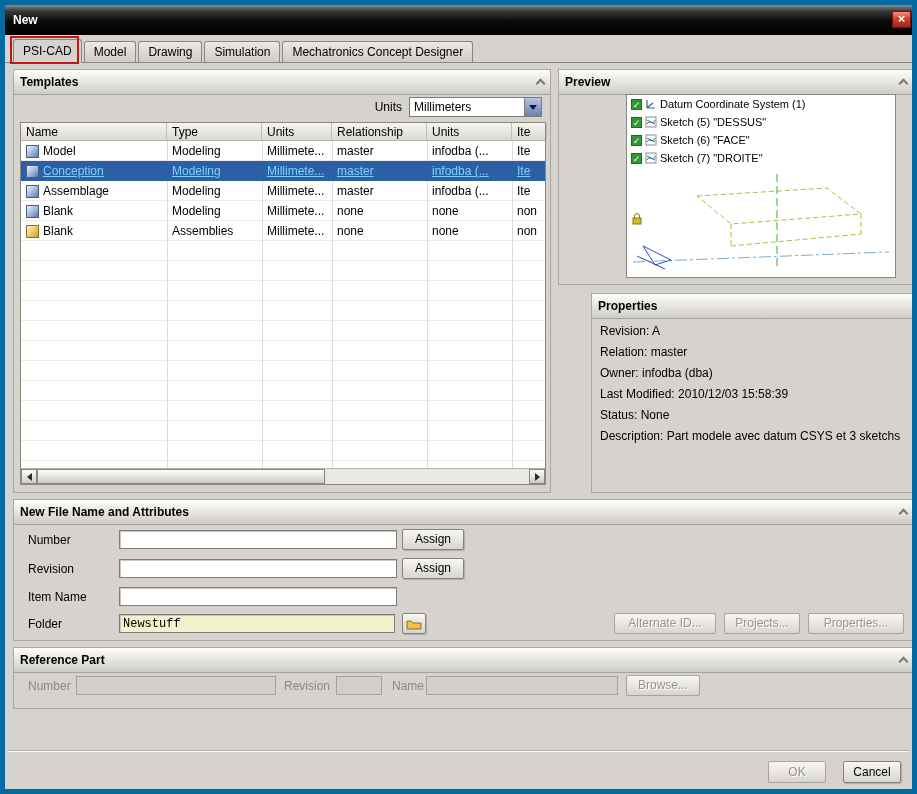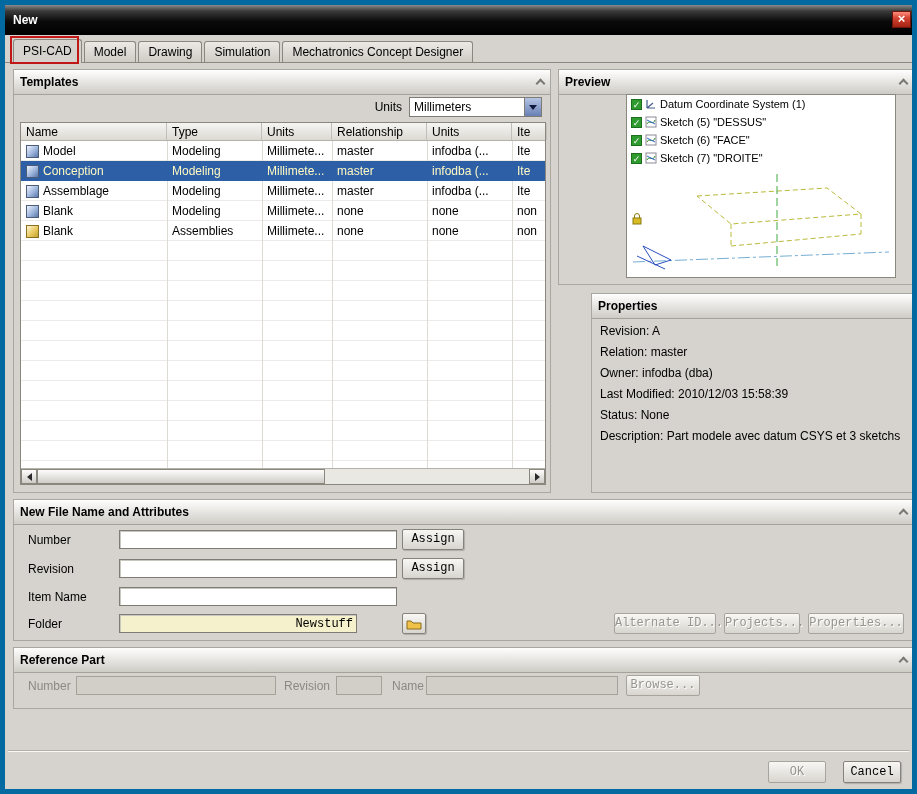--- a/index.html
+++ b/index.html
@@ -69,21 +69,21 @@
   
   .tbl { position:absolute; left:6px; top:52px; width:526px; background:#fff; border:1px solid #8a877f; }
   .tbl-hdr { display:flex; height:18px; background:linear-gradient(#f6f5f2,#dcd9d3); border-bottom:1px solid #b5b2ac; }
   .tbl-hdr .cell { border-right:1px solid #c2bfb9; padding:2px 5px; overflow:hidden; white-space:nowrap; }
   .tbl-body {
     position:relative; height:327px; overflow:hidden;
     background:repeating-linear-gradient(to bottom,#fff 0px,#fff 19px,#edebe7 19px,#edebe7 20px);
   }
   .vline { position:absolute; top:0; bottom:0; width:1px; background:#dedbd6; }
   .trow { position:absolute; left:0; width:100%; height:20px; display:flex; align-items:center; }
-  .trow.sel { background:#2d5fa6; color:#fef9c3; }
+  .trow.sel { background:#2d5fa6; color:#7dd3fc;text-decoration:underline; }
   .cell { padding:0 5px; overflow:hidden; white-space:nowrap; flex:none; }
   .c-name{width:146px; display:flex; align-items:center; gap:4px;}
   .c-type{width:95px;} .c-units{width:70px;} .c-rel{width:95px;} .c-owner{width:85px;} .c-item{width:35px;}
   .tpl-icon { width:13px; height:13px; flex:none; border:1px solid #4d5c78; background:linear-gradient(135deg,#eef3fd 0%,#9db5dc 55%,#5a78a8 100%); }
   .tpl-icon.y { border-color:#8a6f1f; background:linear-gradient(135deg,#fdf6d8 0%,#e9ca5e 55%,#bfa12e 100%); }
 
   
   .hscroll { display:flex; height:16px; background:#eae8e3; border-top:1px solid #b5b2ac; }
   .sb-btn { width:16px; height:15px; background:linear-gradient(#fdfdfc,#cfccc6); border:1px solid #8a877f; display:flex; align-items:center; justify-content:center; flex:none; }
   .sb-track { position:relative; flex:1; }
@@ -107,21 +107,21 @@
   .lbl.dis { color:#8b8984; }
   .txt {
     position:absolute; height:19px; background:#fff; border:1px solid #7f7c76;
     box-shadow:inset 1px 1px 0 #c9c6c0; padding:0 3px; font:inherit; outline:none;
   }
   .txt.dis { background:#d2cfc9; border-color:#a5a29b; box-shadow:none; }
   .txt.folder { background:#f4f1cc; font-family:"Liberation Mono","DejaVu Sans Mono",monospace; font-size:12px; }
   .btn {
     position:absolute; height:21px; background:linear-gradient(#f8f7f4,#d8d5cf);
     border:1px solid #85827b; border-radius:2px; text-align:center; line-height:19px;
-    box-shadow:1px 1px 1px rgba(0,0,0,0.18); white-space:nowrap;font-family:Liberation Mono, monospace;
+    box-shadow:1px 1px 1px rgba(0,0,0,0.18); white-space:nowrap;
   }
   .btn.dis { color:#98958e; text-shadow:1px 1px 0 #fff; box-shadow:none; border-color:#a7a49d; }
   .icon-btn { display:flex; align-items:center; justify-content:center; }
 
   .sep { position:absolute; left:3px; right:3px; top:745px; border-top:1px solid #b2afa9; border-bottom:1px solid #f8f7f4; }
 </style>
 </head>
 <body>
 
 <div id="dlg">
@@ -341,21 +341,21 @@
     <div class="btn" style="left:388px; top:29px; width:62px;"><span>Assign</span></div>
 
     <span class="lbl" style="left:14px; top:59px;">Revision</span>
     <input class="txt" style="left: 105px; top: 59px; width: 278px;">
     <div class="btn" style="left:388px; top:58px; width:62px;"><span>Assign</span></div>
 
     <span class="lbl" style="left:14px; top:87px;">Item Name</span>
     <input class="txt" style="left: 105px; top: 87px; width: 278px;">
 
     <span class="lbl" style="left:14px; top:114px;">Folder</span>
-    <input class="txt folder" style="left: 105px; top: 114px; width: 238px; text-align: right;" value="Newstuff">
+    <input class="txt folder" style="left: 105px; top: 114px; width: 276px;" value="Newstuff">
     <div class="btn icon-btn" style="left:388px; top:113px; width:24px;">
       <svg width="16" height="12">
           <path d="M1,11 V3 h4 l2,2 h8 v6 z" fill="#f0c24a" stroke="#8a6d1f"></path>
         </svg>
     </div>
 
     <div class="btn dis" style="left:600px; top:113px; width:102px;"><span>Alternate ID...</span></div>
     <div class="btn dis" style="left:710px; top:113px; width:76px;"><span>Projects...</span></div>
     <div class="btn dis" style="left:794px; top:113px; width:96px;"><span>Properties...</span></div>
   </div>

